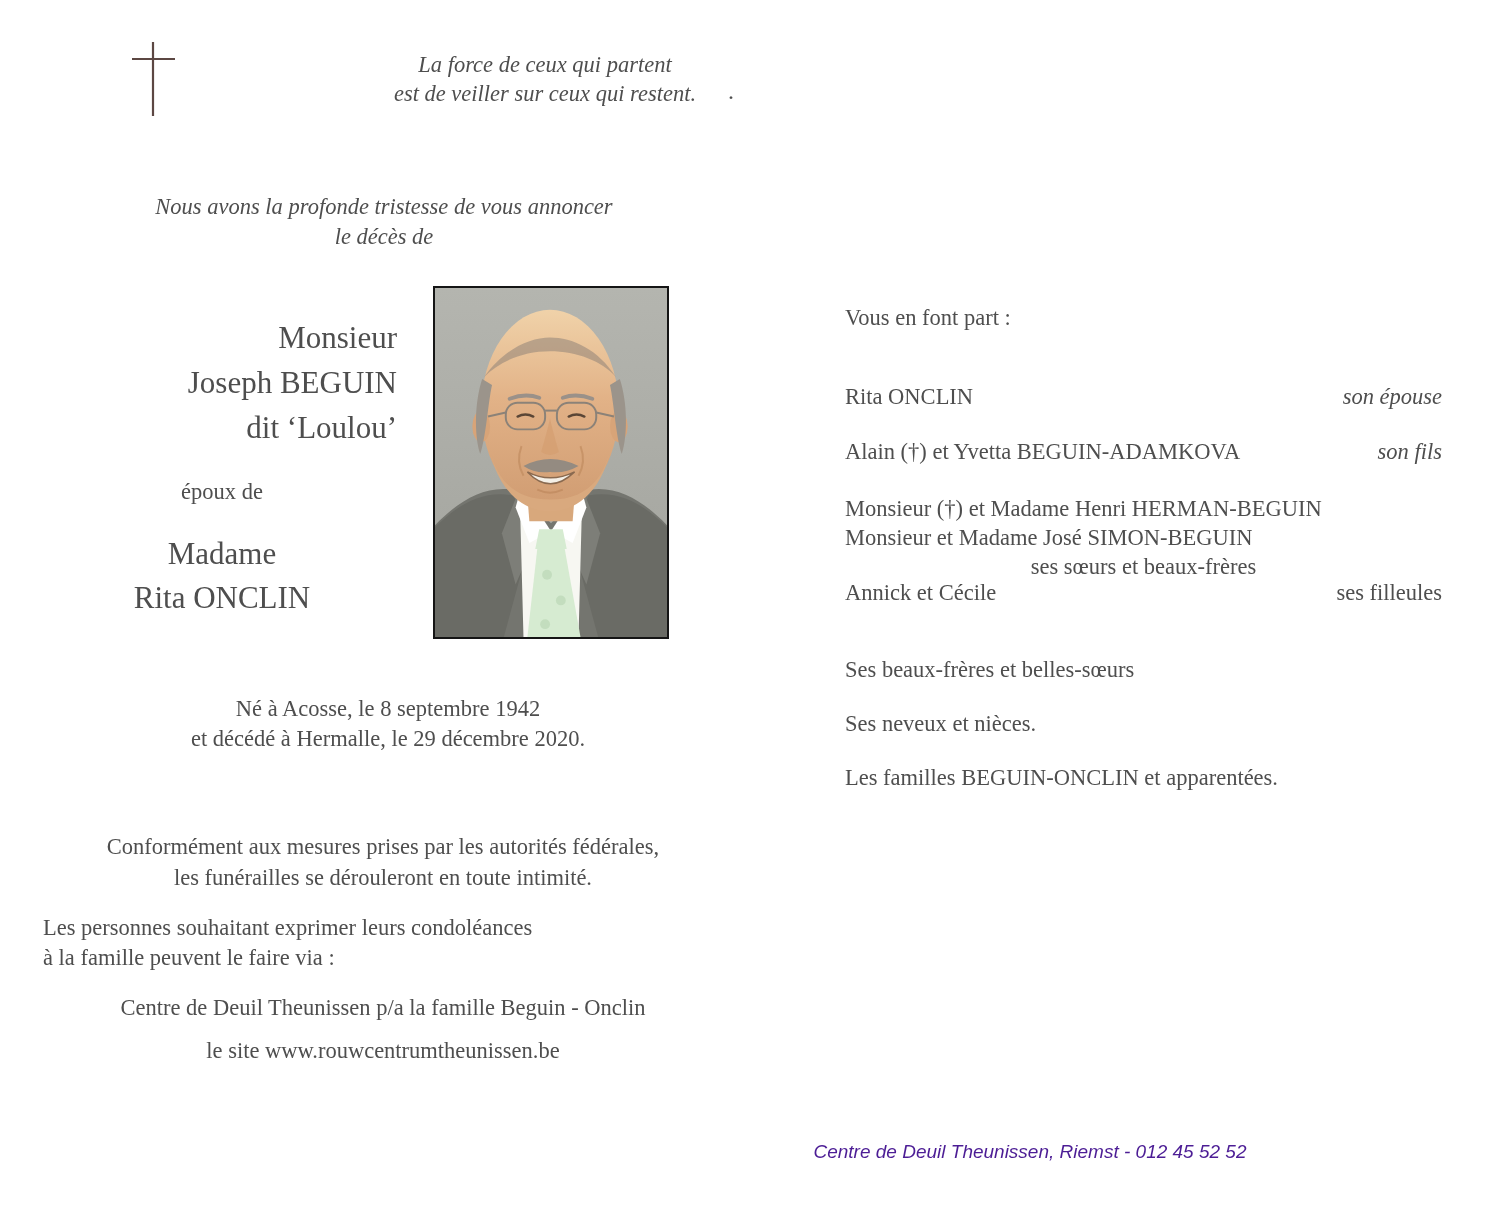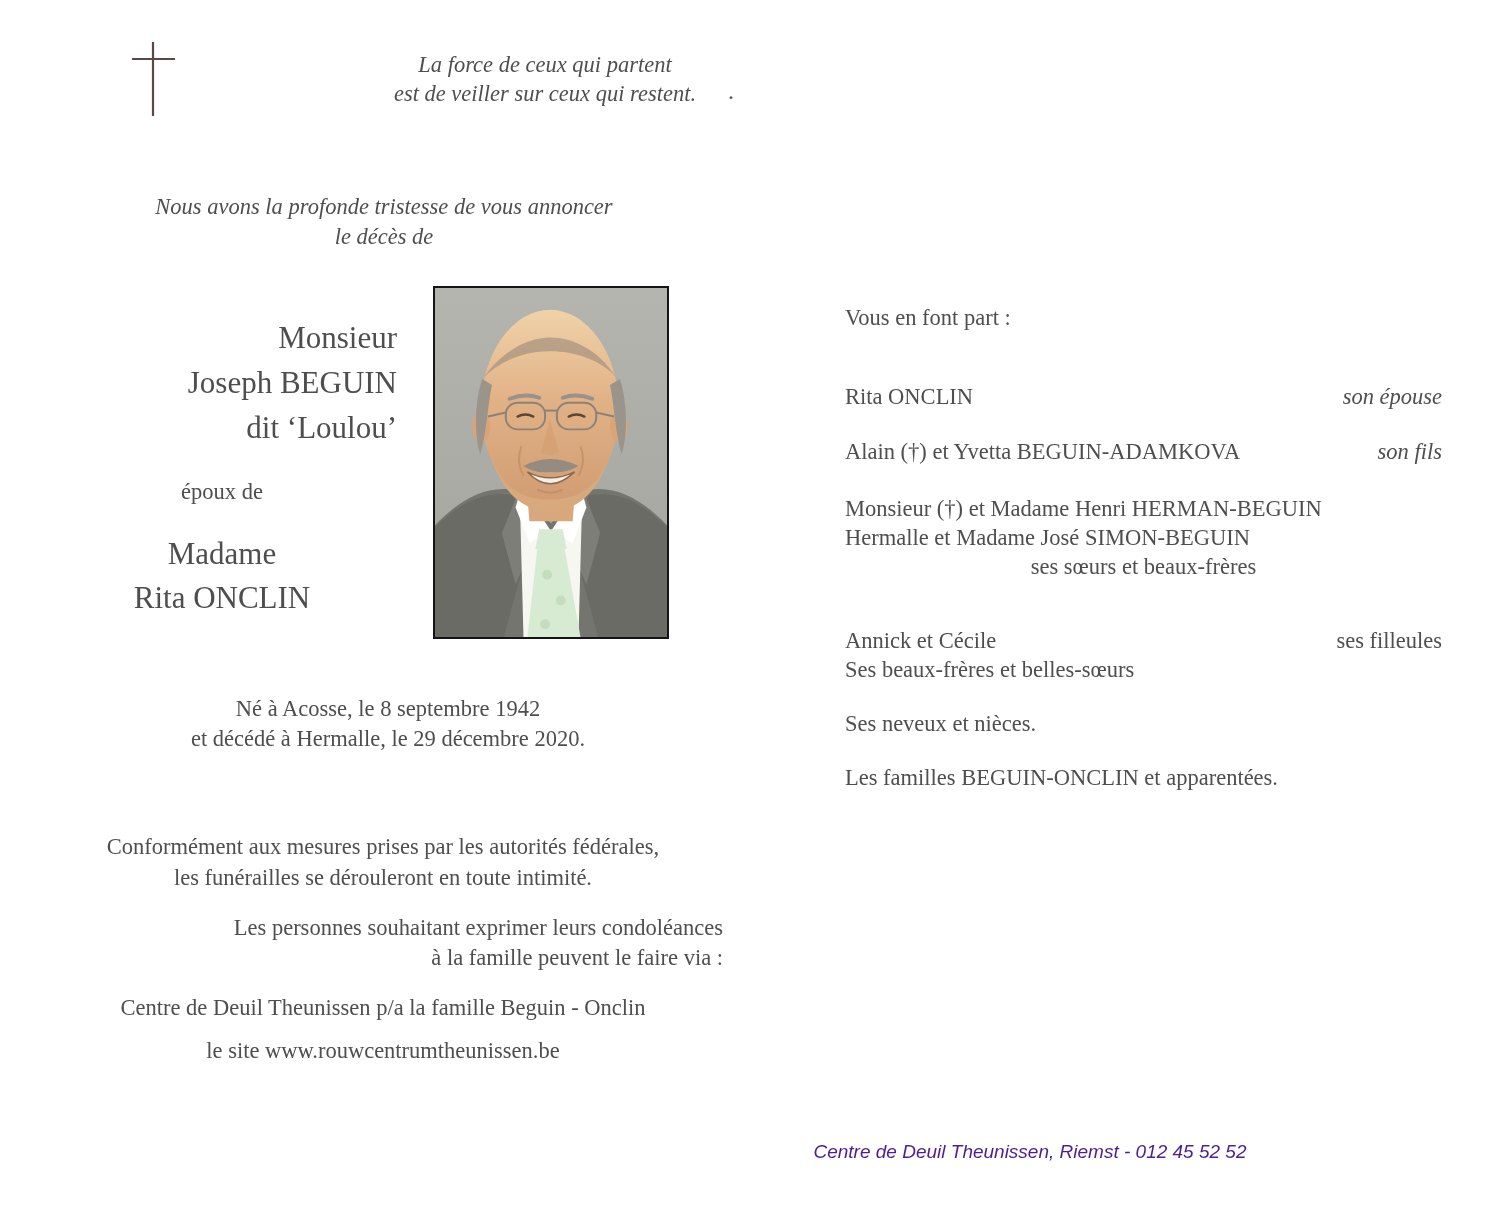--- a/index.html
+++ b/index.html
@@ -47,21 +47,21 @@
   .dates-block {
     left: 68px; top: 694px; width: 640px;
     font-size: 22.5px; line-height: 30px; text-align: center;
   }
   .measures-block {
     left: 43px; top: 831px; width: 680px;
     font-size: 22.5px; line-height: 31px; text-align: center;
   }
   .condolences-block {
     left: 43px; top: 913px; width: 680px;
-    font-size: 22.5px; line-height: 30px; text-align: right;
+    font-size: 22.5px; line-height: 30px; text-align: left;
   }
   .address-line {
     left: 43px; top: 995px; width: 680px;
     font-size: 22.5px; text-align: center;
   }
   .website-line {
     left: 43px; top: 1038px; width: 680px;
     font-size: 22.5px; text-align: center;
   }
 
@@ -225,25 +225,25 @@
     <span class="relation italic">son épouse</span>
   </div>
 
   <div class="abs fam-row" style="top:439px;">
     <span>Alain (†) et Yvetta BEGUIN-ADAMKOVA</span>
     <span class="relation italic">son fils</span>
   </div>
 
   <div class="abs fam-group" style="top:494px;">
     <div>Monsieur (†) et Madame Henri HERMAN-BEGUIN</div>
-    <div>Hermalle et Madame José SIMON-BEGUIN</div>
+    <div>Monsieur et Madame José SIMON-BEGUIN</div>
     <div class="right">ses sœurs et beaux-frères</div>
   </div>
 
-  <div class="abs fam-row" style="top:628px;">
+  <div class="abs fam-row" style="top:580px;">
     <span>Annick et Cécile</span>
     <span class="relation">ses filleules</span>
   </div>
 
   <div class="abs fam-line" style="top:657px;">Ses beaux-frères et belles-sœurs</div>
   <div class="abs fam-line" style="top:711px;">Ses neveux et nièces.</div>
   <div class="abs fam-line" style="top:765px;">Les familles BEGUIN-ONCLIN et apparentées.</div>
 
   <div class="abs footer-line">Centre de Deuil Theunissen, Riemst - 012 45 52 52</div>
 

